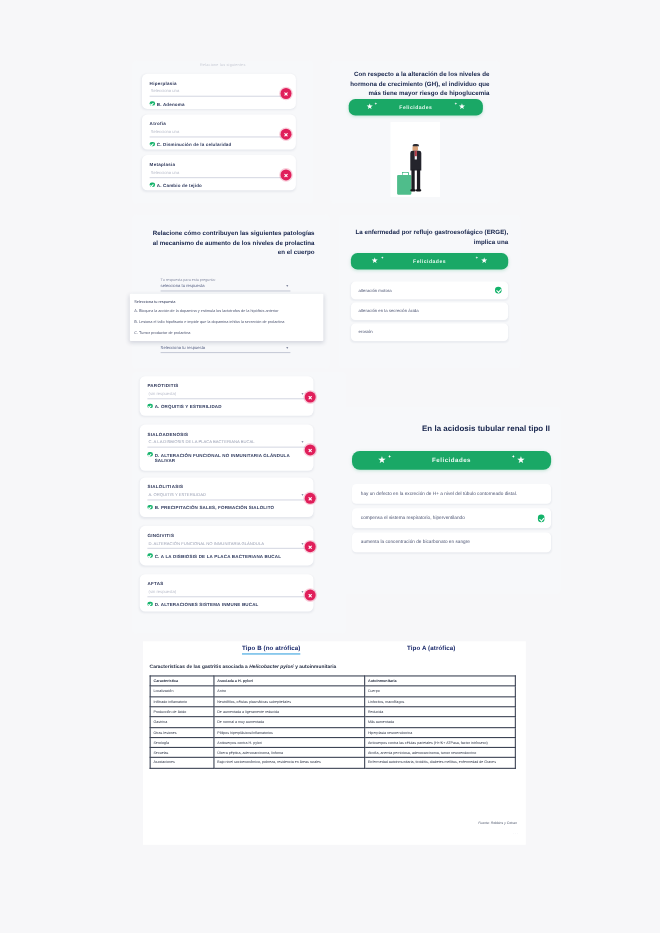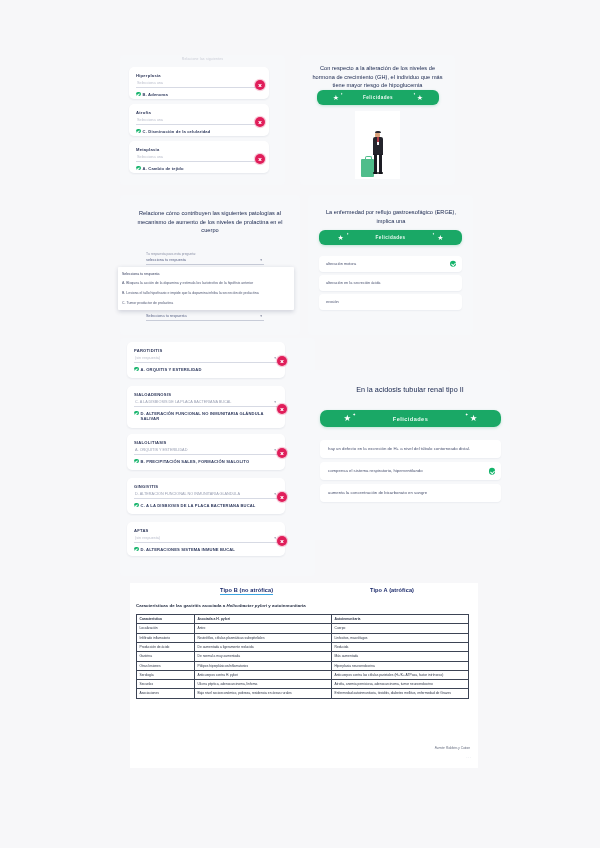--- a/index.html
+++ b/index.html
@@ -24,23 +24,23 @@
     font-size: 3.4px;
     color: #c9ccd6;
     letter-spacing: .2px;
     text-align: center;
     width: 100%;
   }
 
   
   .q-title {
     font-size: 5.6px;
-    font-weight: normal;
+    font-weight: bold;
     color: #14224a;
-    text-align: center;
+    text-align: right;
     line-height: 1.55;
     letter-spacing: .05px;
   }
   .q-title-lg { font-size: 7.2px; }
 
   
   .match-card {
     position: relative;
     background: #ffffff;
     border-radius: 5px;

